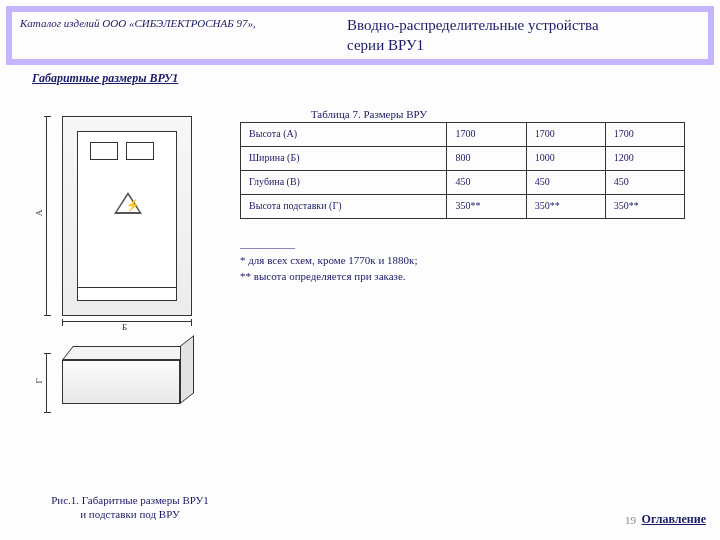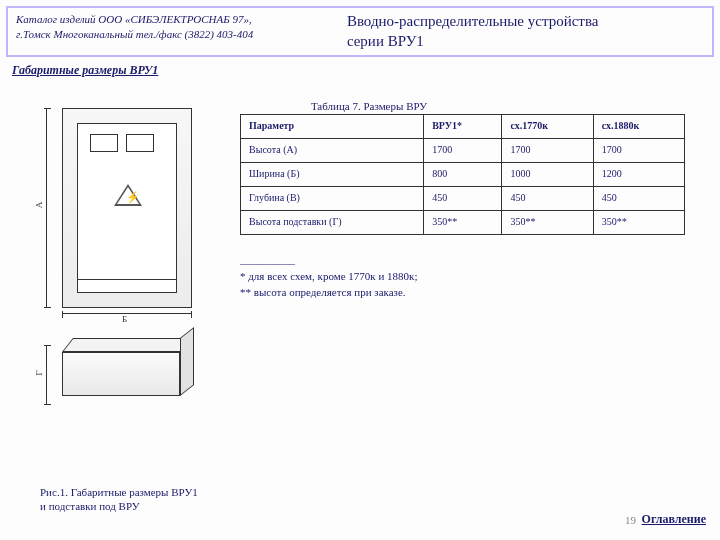--- a/index.html
+++ b/index.html
@@ -5,38 +5,38 @@
   * { box-sizing: border-box; margin: 0; padding: 0; }
   body {
     width: 720px; height: 540px;
     font-family: "Times New Roman", serif;
     background: #fdfdfd;
     position: relative;
     color: #1a1a6a;
   }
   .header {
     display: flex;
-    border: 2px solid #c4b5fd;
+    border: 6px solid #c4b5fd;
     margin: 6px 6px 2px 6px;
   }
   .header-left {
     width: 47%;
     padding: 4px 8px;
     font-size: 11px;
     font-style: italic;
     line-height: 1.35;
   }
   .header-right {
     width: 53%;
     padding: 4px 8px;
     font-size: 15px;
     line-height: 1.3;
   }
   .section-title {
-    margin: 6px 0 0 12px;
+    margin: 6px 0 0 32px;
     font-size: 12px;
     font-weight: bold;
     font-style: italic;
     text-decoration: underline;
     color: #1a1a6a;
   }
   .content {
     position: relative;
     height: 440px;
   }
@@ -130,21 +130,21 @@
     position:absolute; left:6px; top:237px; height:60px; width:1px;
     border-left:1px solid #333;
   }
   .vdim-base::before,.vdim-base::after{content:"";position:absolute;left:-3px;width:7px;height:1px;background:#333;}
   .vdim-base::before{top:0}.vdim-base::after{bottom:0}
   .vlbl2 {position:absolute; left:-4px; top:260px; font-size:9px; color:#333; transform:rotate(-90deg);}
   .fig-caption {
     margin-top: 90px;
     font-size: 11px;
     color:#1a1a6a;
-    text-align: left;
+    text-align: center;
     width: 180px;
     line-height: 1.25;
   }
   .table-block {
     position:absolute;
     left: 240px; top: 10px;
     width: 445px;
   }
   .table-caption {
     font-size: 11px;
@@ -183,21 +183,20 @@
     text-decoration: underline;
     color:#1a1a6a;
   }
 </style>
 </head>
 <body>
 
 <div class="header">
   <div class="header-left">
     <div>Каталог изделий  ООО «СИБЭЛЕКТРОСНАБ 97»,</div>
-    <div>г.Томск    Многоканальный тел./факс (3822)  403-404</div>
   </div>
   <div class="header-right">
     <div>Вводно-распределительные устройства</div>
     <div>серии ВРУ1</div>
   </div>
 </div>
 
 <div class="section-title">Габаритные размеры ВРУ1</div>
 
 <div class="content">
@@ -228,26 +227,20 @@
     <div class="fig-caption">
       <div>Рис.1. Габаритные размеры ВРУ1</div>
       <div>и подставки под ВРУ</div>
     </div>
   </div>
 
   <div class="table-block">
     <div class="table-caption">Таблица 7. Размеры ВРУ</div>
     <table>
       <tbody>
-          <tr>
-        <th>Параметр</th>
-        <th>ВРУ1*</th>
-        <th>сх.1770к</th>
-        <th>сх.1880к</th>
-      </tr>
       <tr>
         <td>Высота (А)</td>
         <td>1700</td>
         <td>1700</td>
         <td>1700</td>
       </tr>
       <tr>
         <td>Ширина (Б)</td>
         <td>800</td>
         <td>1000</td>

